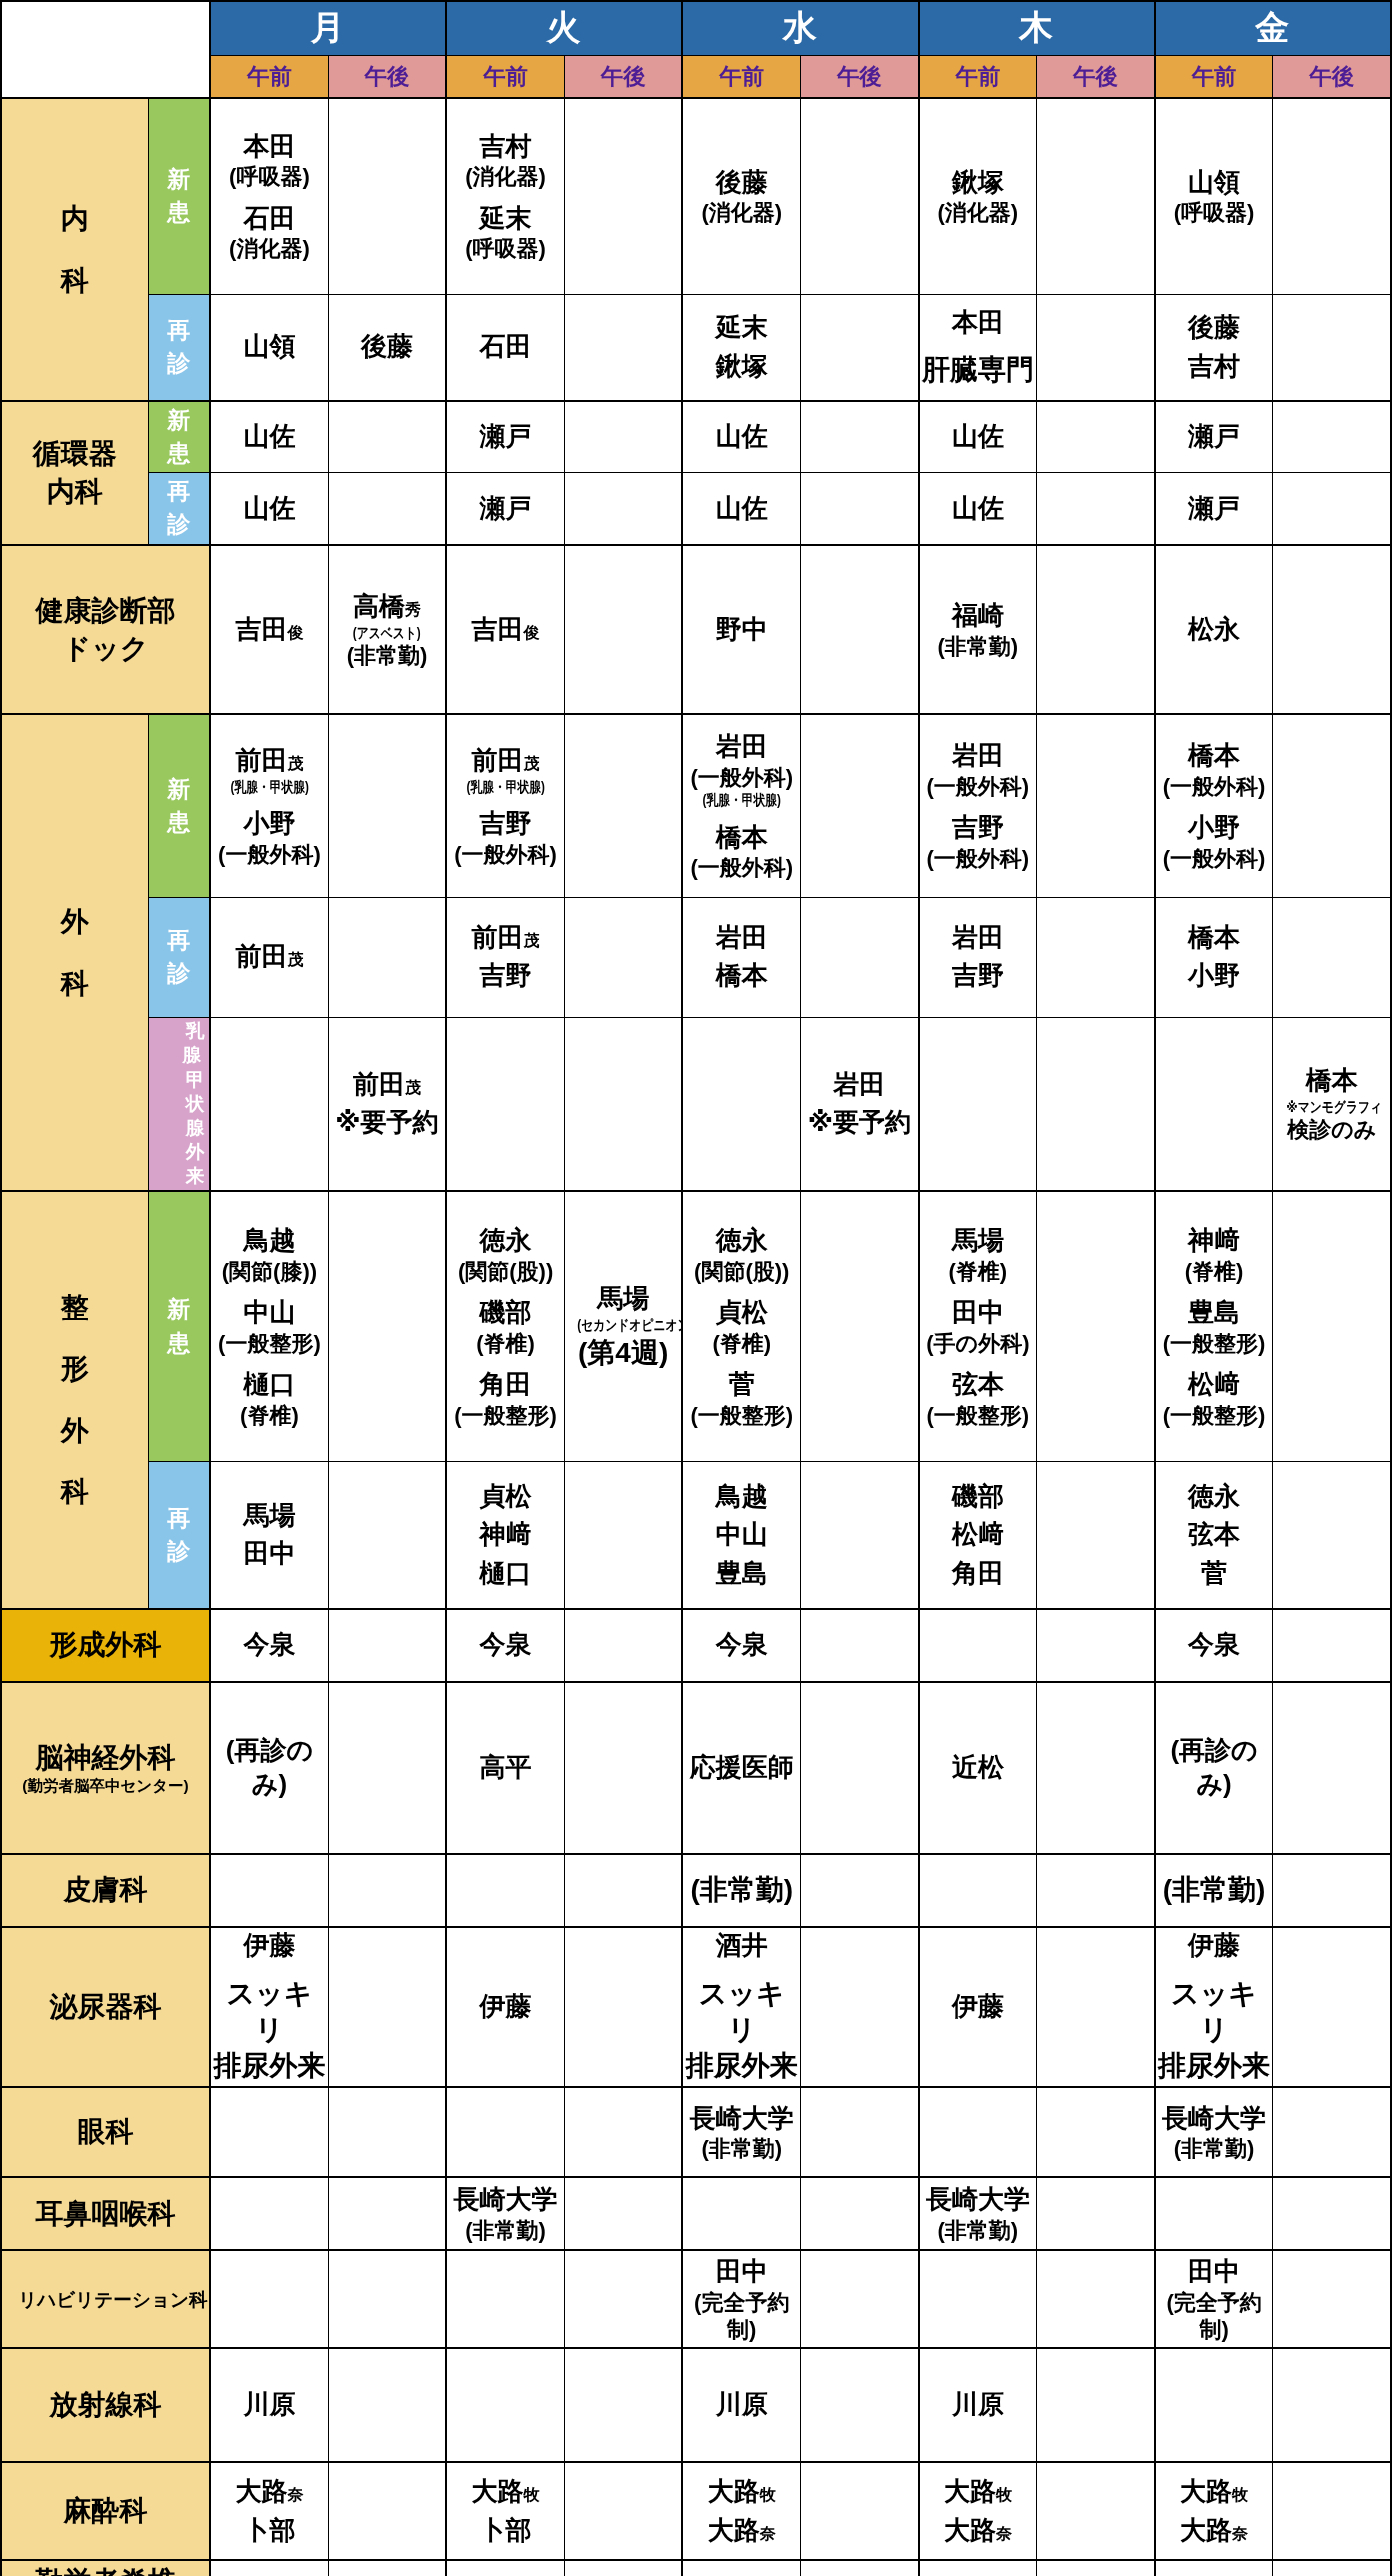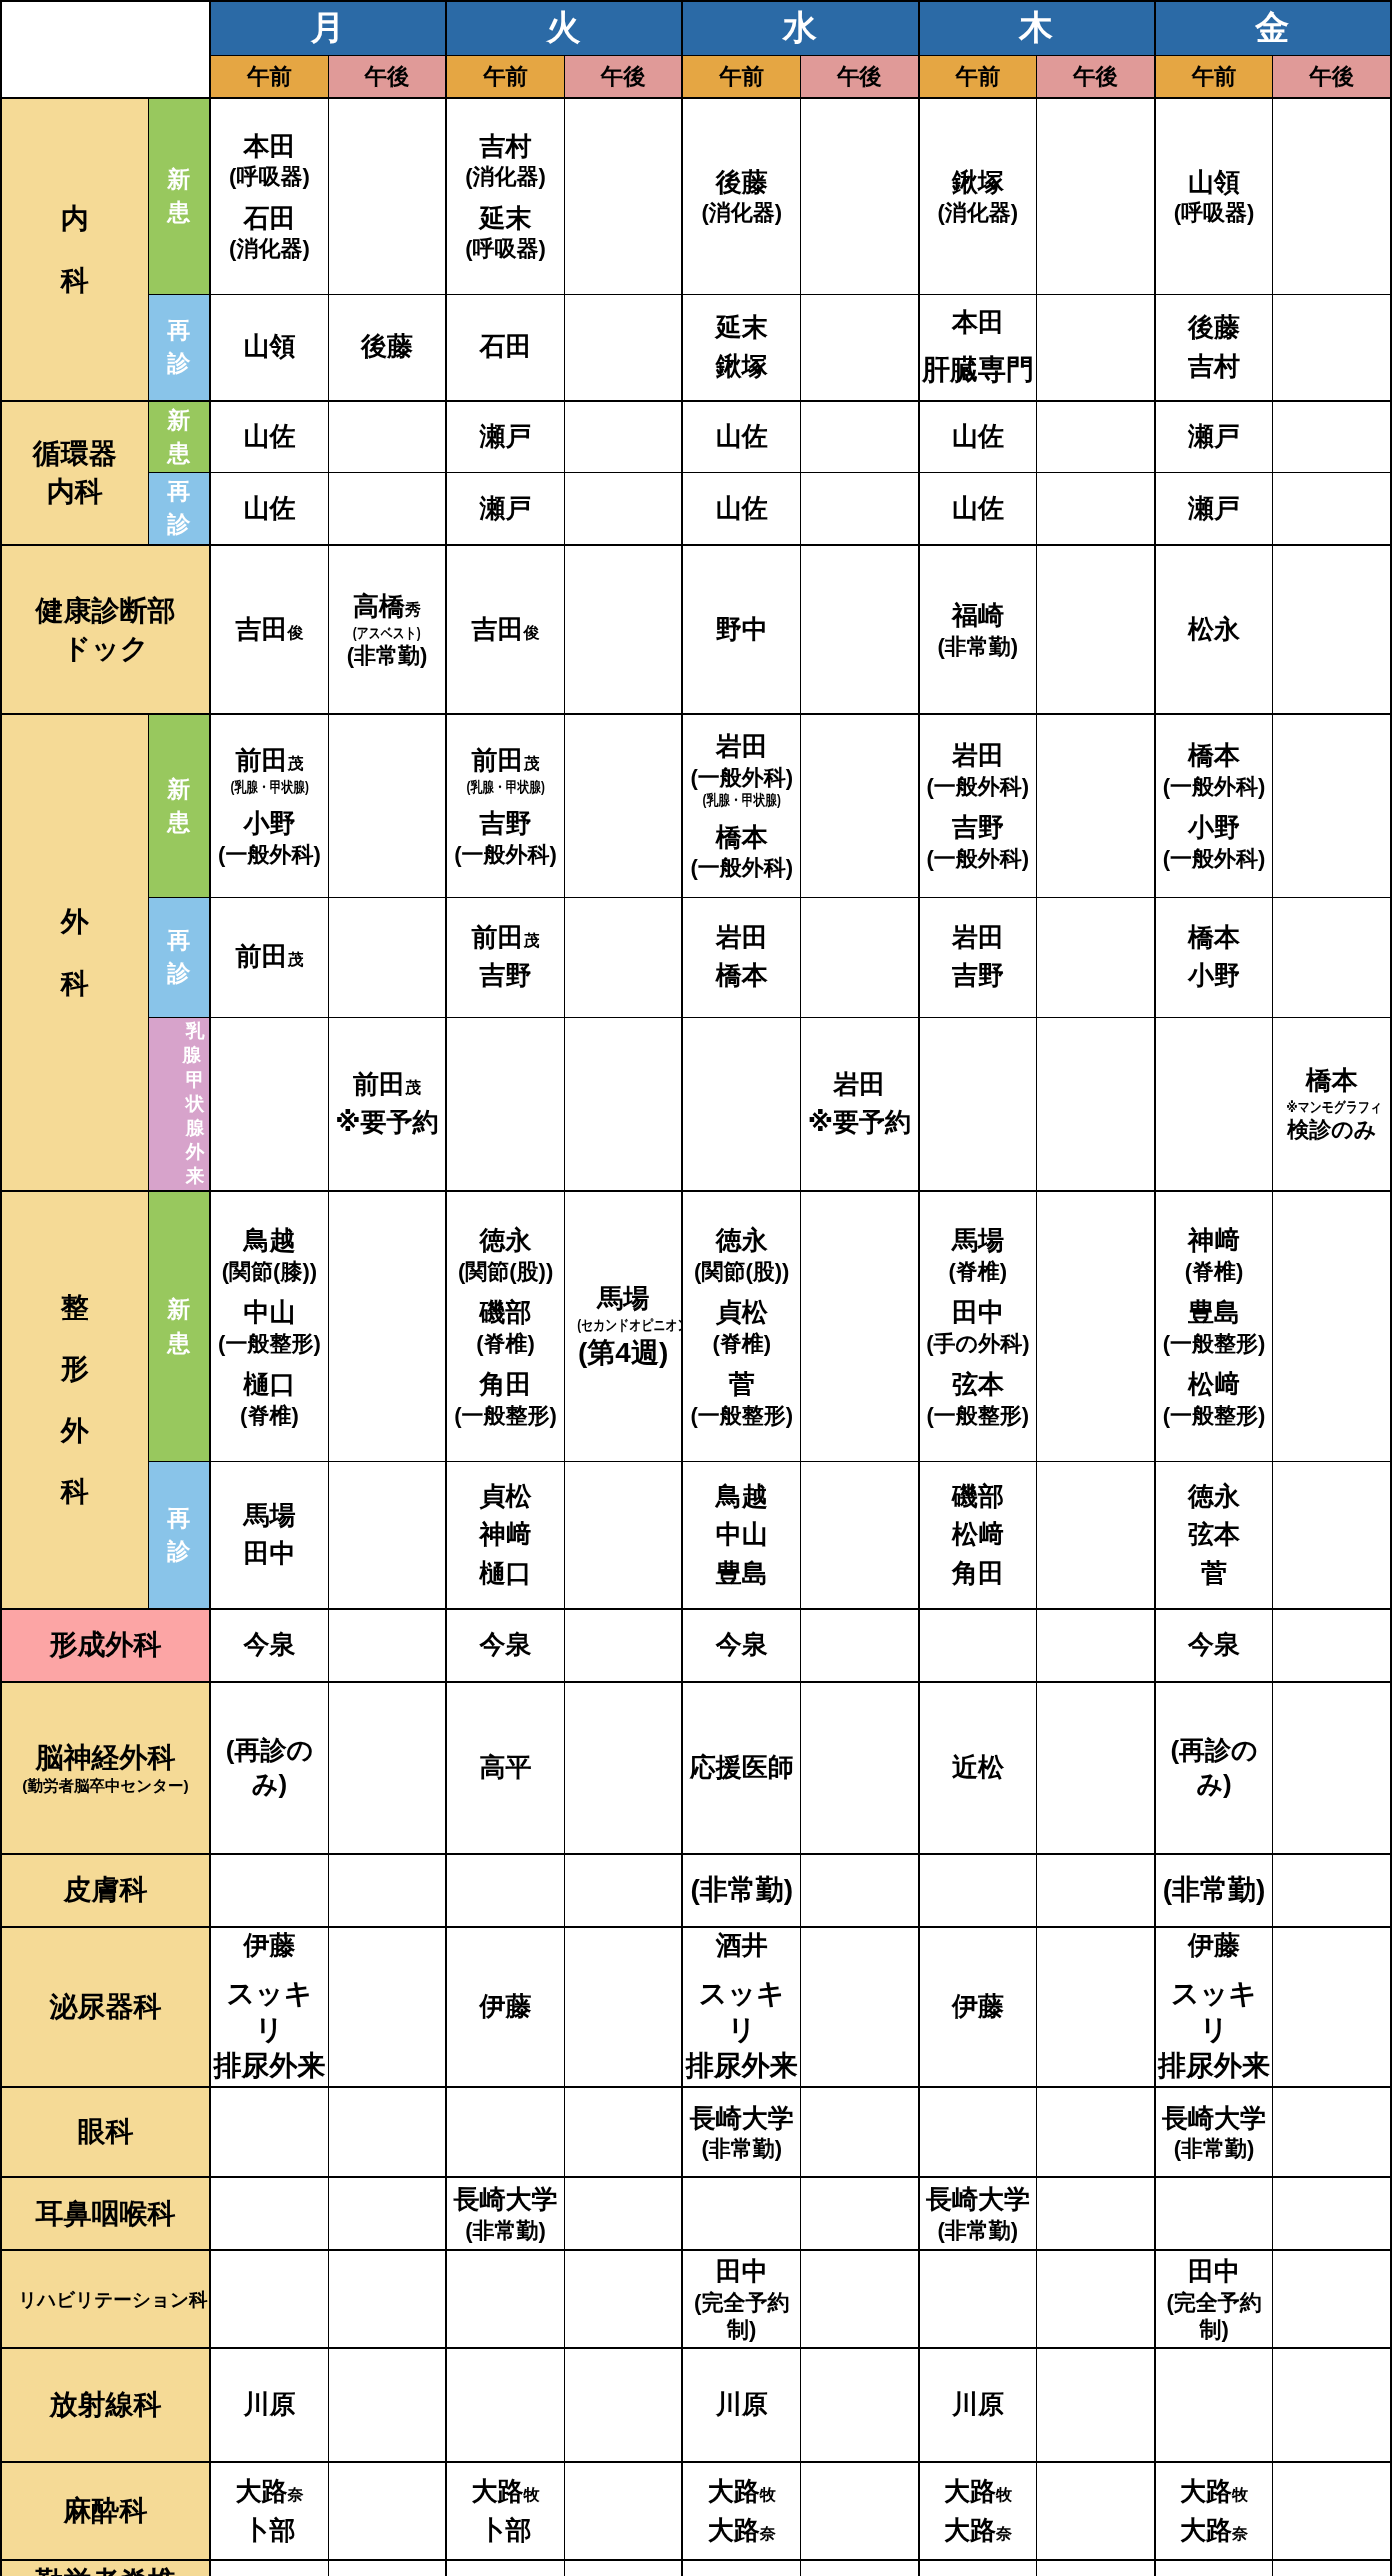--- a/index.html
+++ b/index.html
@@ -5,21 +5,21 @@
 <style>
   html,body{margin:0;padding:0;background:#fff;}
   body{width:1392px;font-family:"Liberation Sans","DejaVu Sans",sans-serif;font-weight:bold;color:#000;}
   table{border-collapse:collapse;table-layout:fixed;width:1392px;border:2.3px solid #000;}
   td{border:1.2px solid #000;padding:1.5px;text-align:center;vertical-align:middle;background:#fff;overflow:hidden;}
   td.bR3{border-right-width:2.3px;}
   tr.tb > td{border-bottom-width:2.3px;}
   tr.sec > td{border-top-width:2.3px;}
   td.corner{background:#fff;border-right-width:2.3px;}
   td.day{color:#fff;font-size:34px;border-bottom-width:1.5px;letter-spacing:1.5px;}
-  td.ampm{color:#000000;font-size:22.4px;}
+  td.ampm{color:#4c1d95;font-size:22.4px;}
   td.dept{font-size:28px;line-height:1.35;}
   td.sub{color:#fff;font-size:23px;line-height:1.45;border-right-width:2.3px;}
   .dv{white-space:pre-line;line-height:2.2;}
   .dh{font-size:28px;}
   .dhs{font-size:15.5px;}
   .dhm{font-size:18.6px;text-align:right;}
   .subp{font-size:18.6px;line-height:1.3;}
   .ln{line-height:1.3;}
   .ln.n{font-size:26px;}
   .ln.s{font-size:22px;line-height:1.25;}
@@ -420,21 +420,21 @@
         </td>
         <td class="bR3"></td>
         <td>
           <div class="ln n">徳永</div>
           <div class="ln n">弦本</div>
           <div class="ln n">菅</div>
         </td>
         <td class="bR3"></td>
       </tr>
       <tr class="sec tb" style="height: 73px;">
-        <td class="dept bR3" colspan="2" style="background: #fca5a5; margin-top: 36px;">
+        <td class="dept bR3" colspan="2" style="background: #eab308; margin-top: 36px;">
           <div class="dh">形成外科</div>
         </td>
         <td>
           <div class="ln n">今泉</div>
         </td>
         <td class="bR3"></td>
         <td>
           <div class="ln n">今泉</div>
         </td>
         <td class="bR3"></td>

